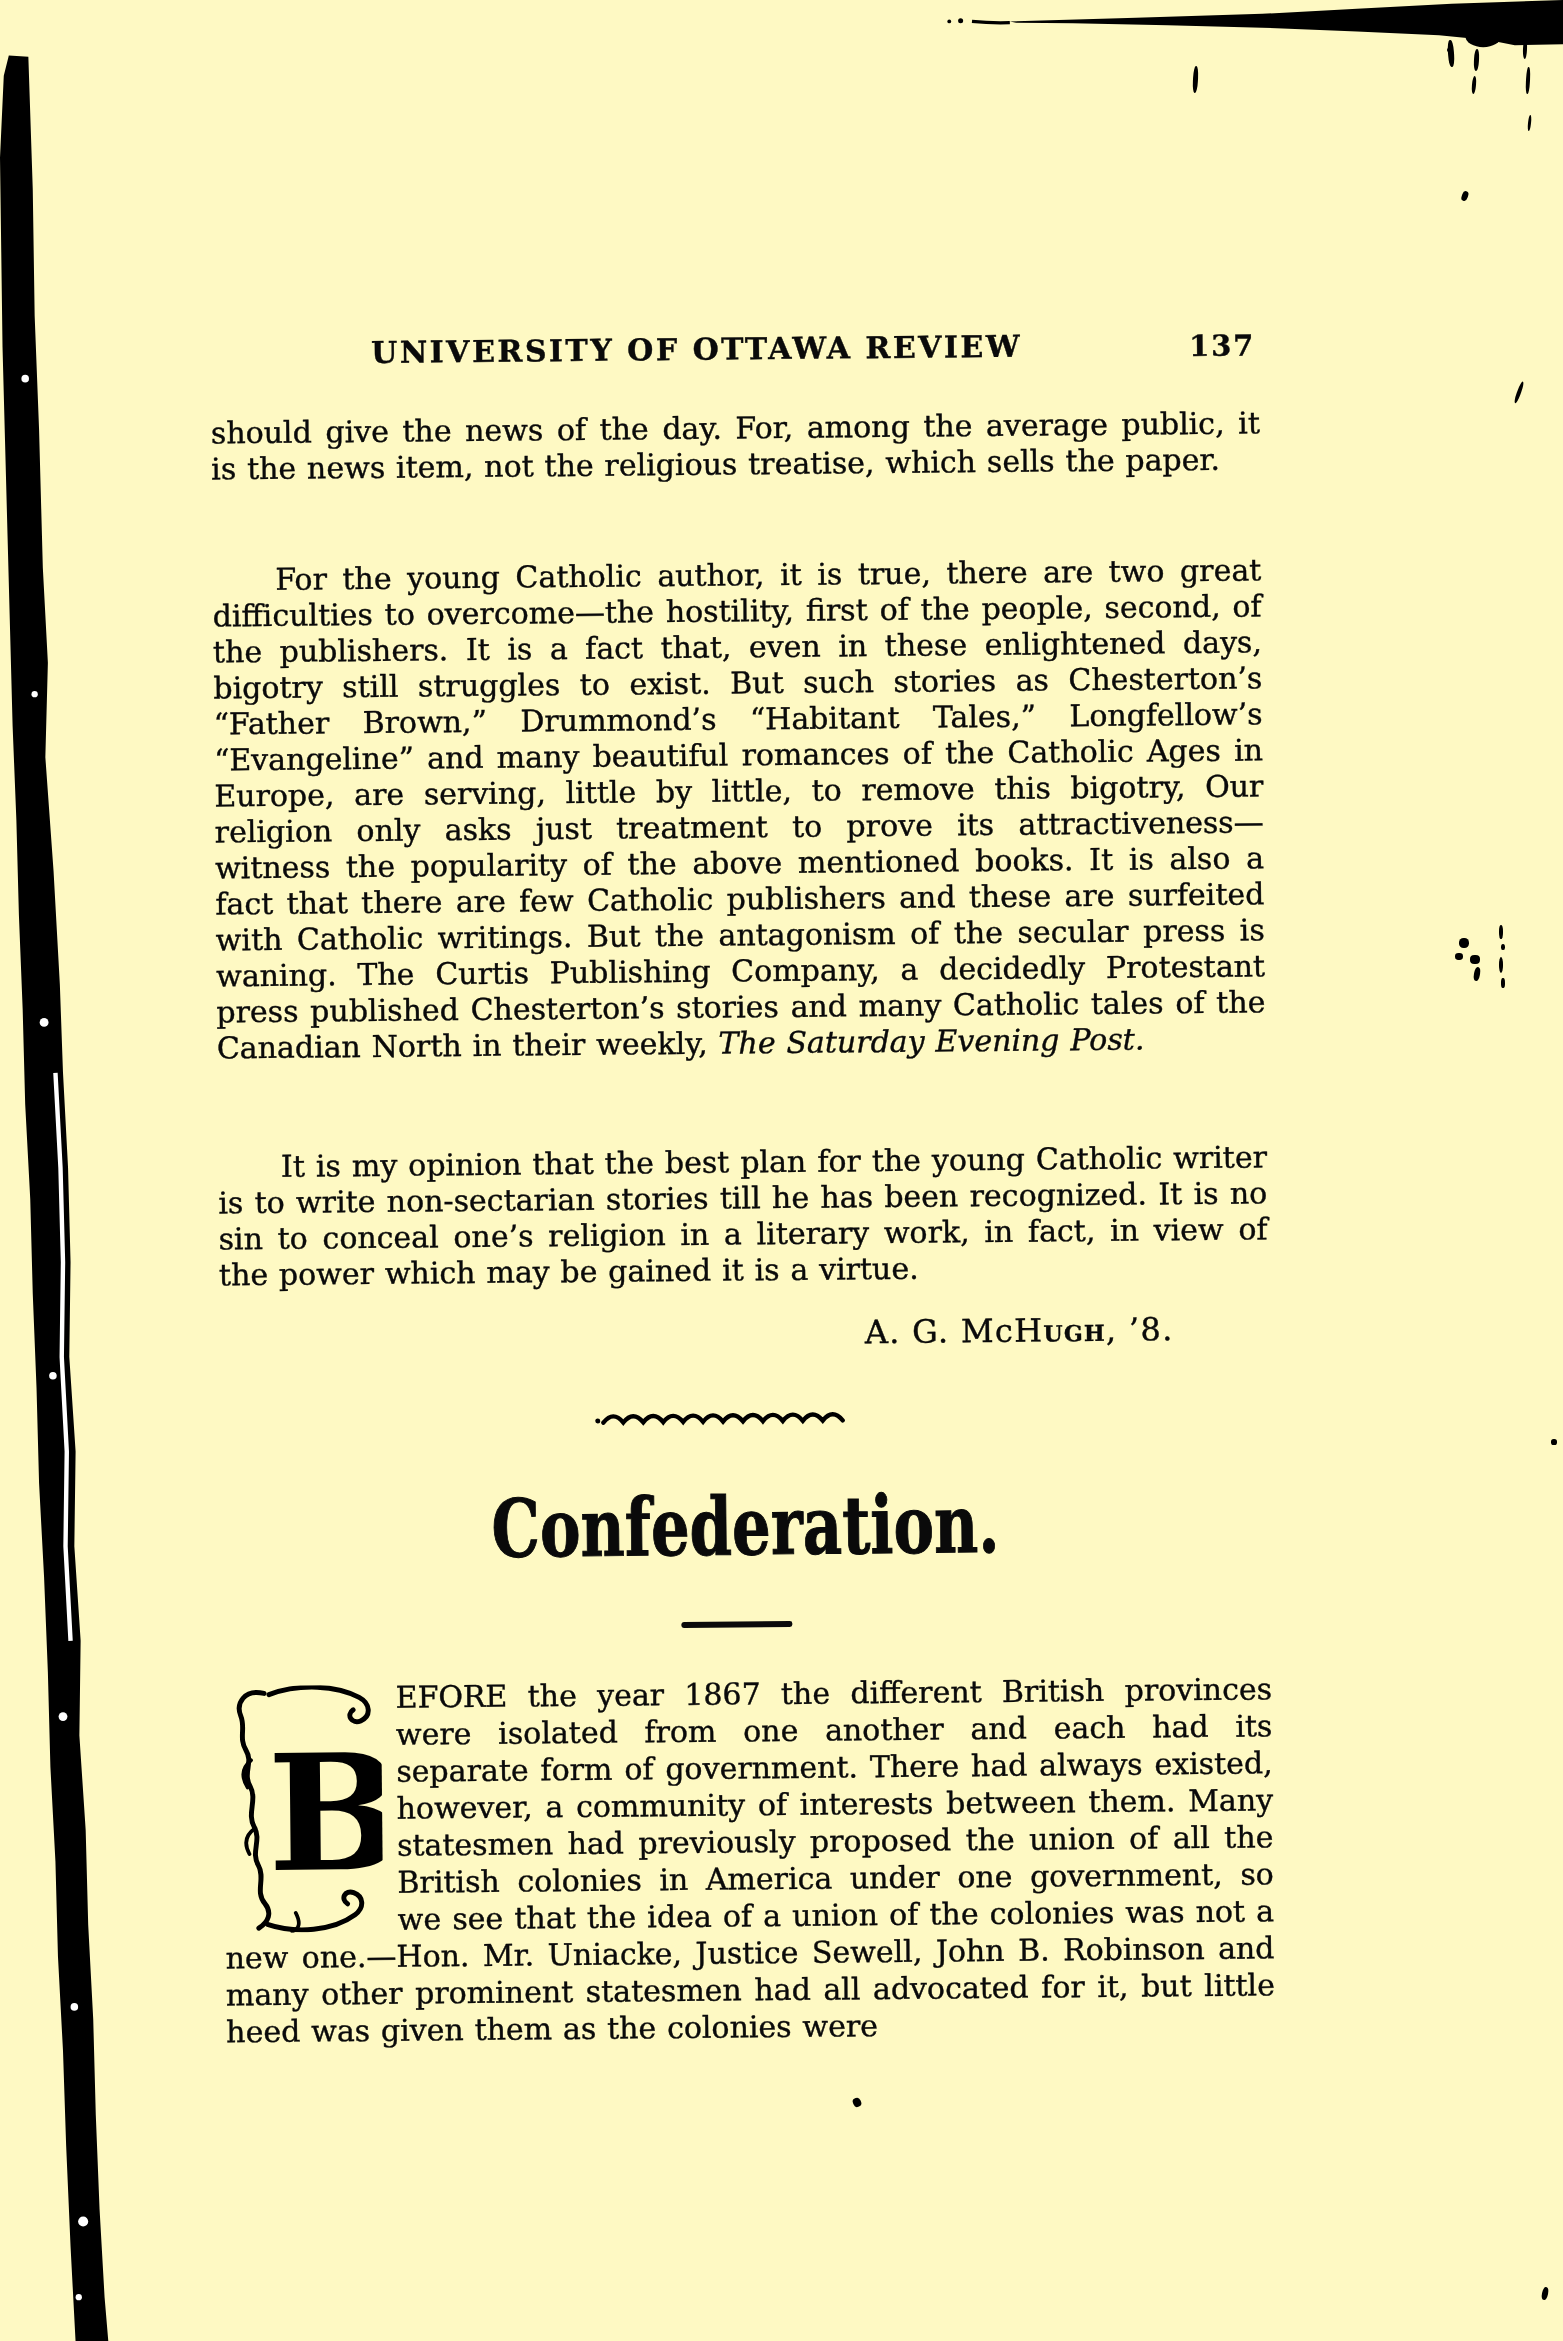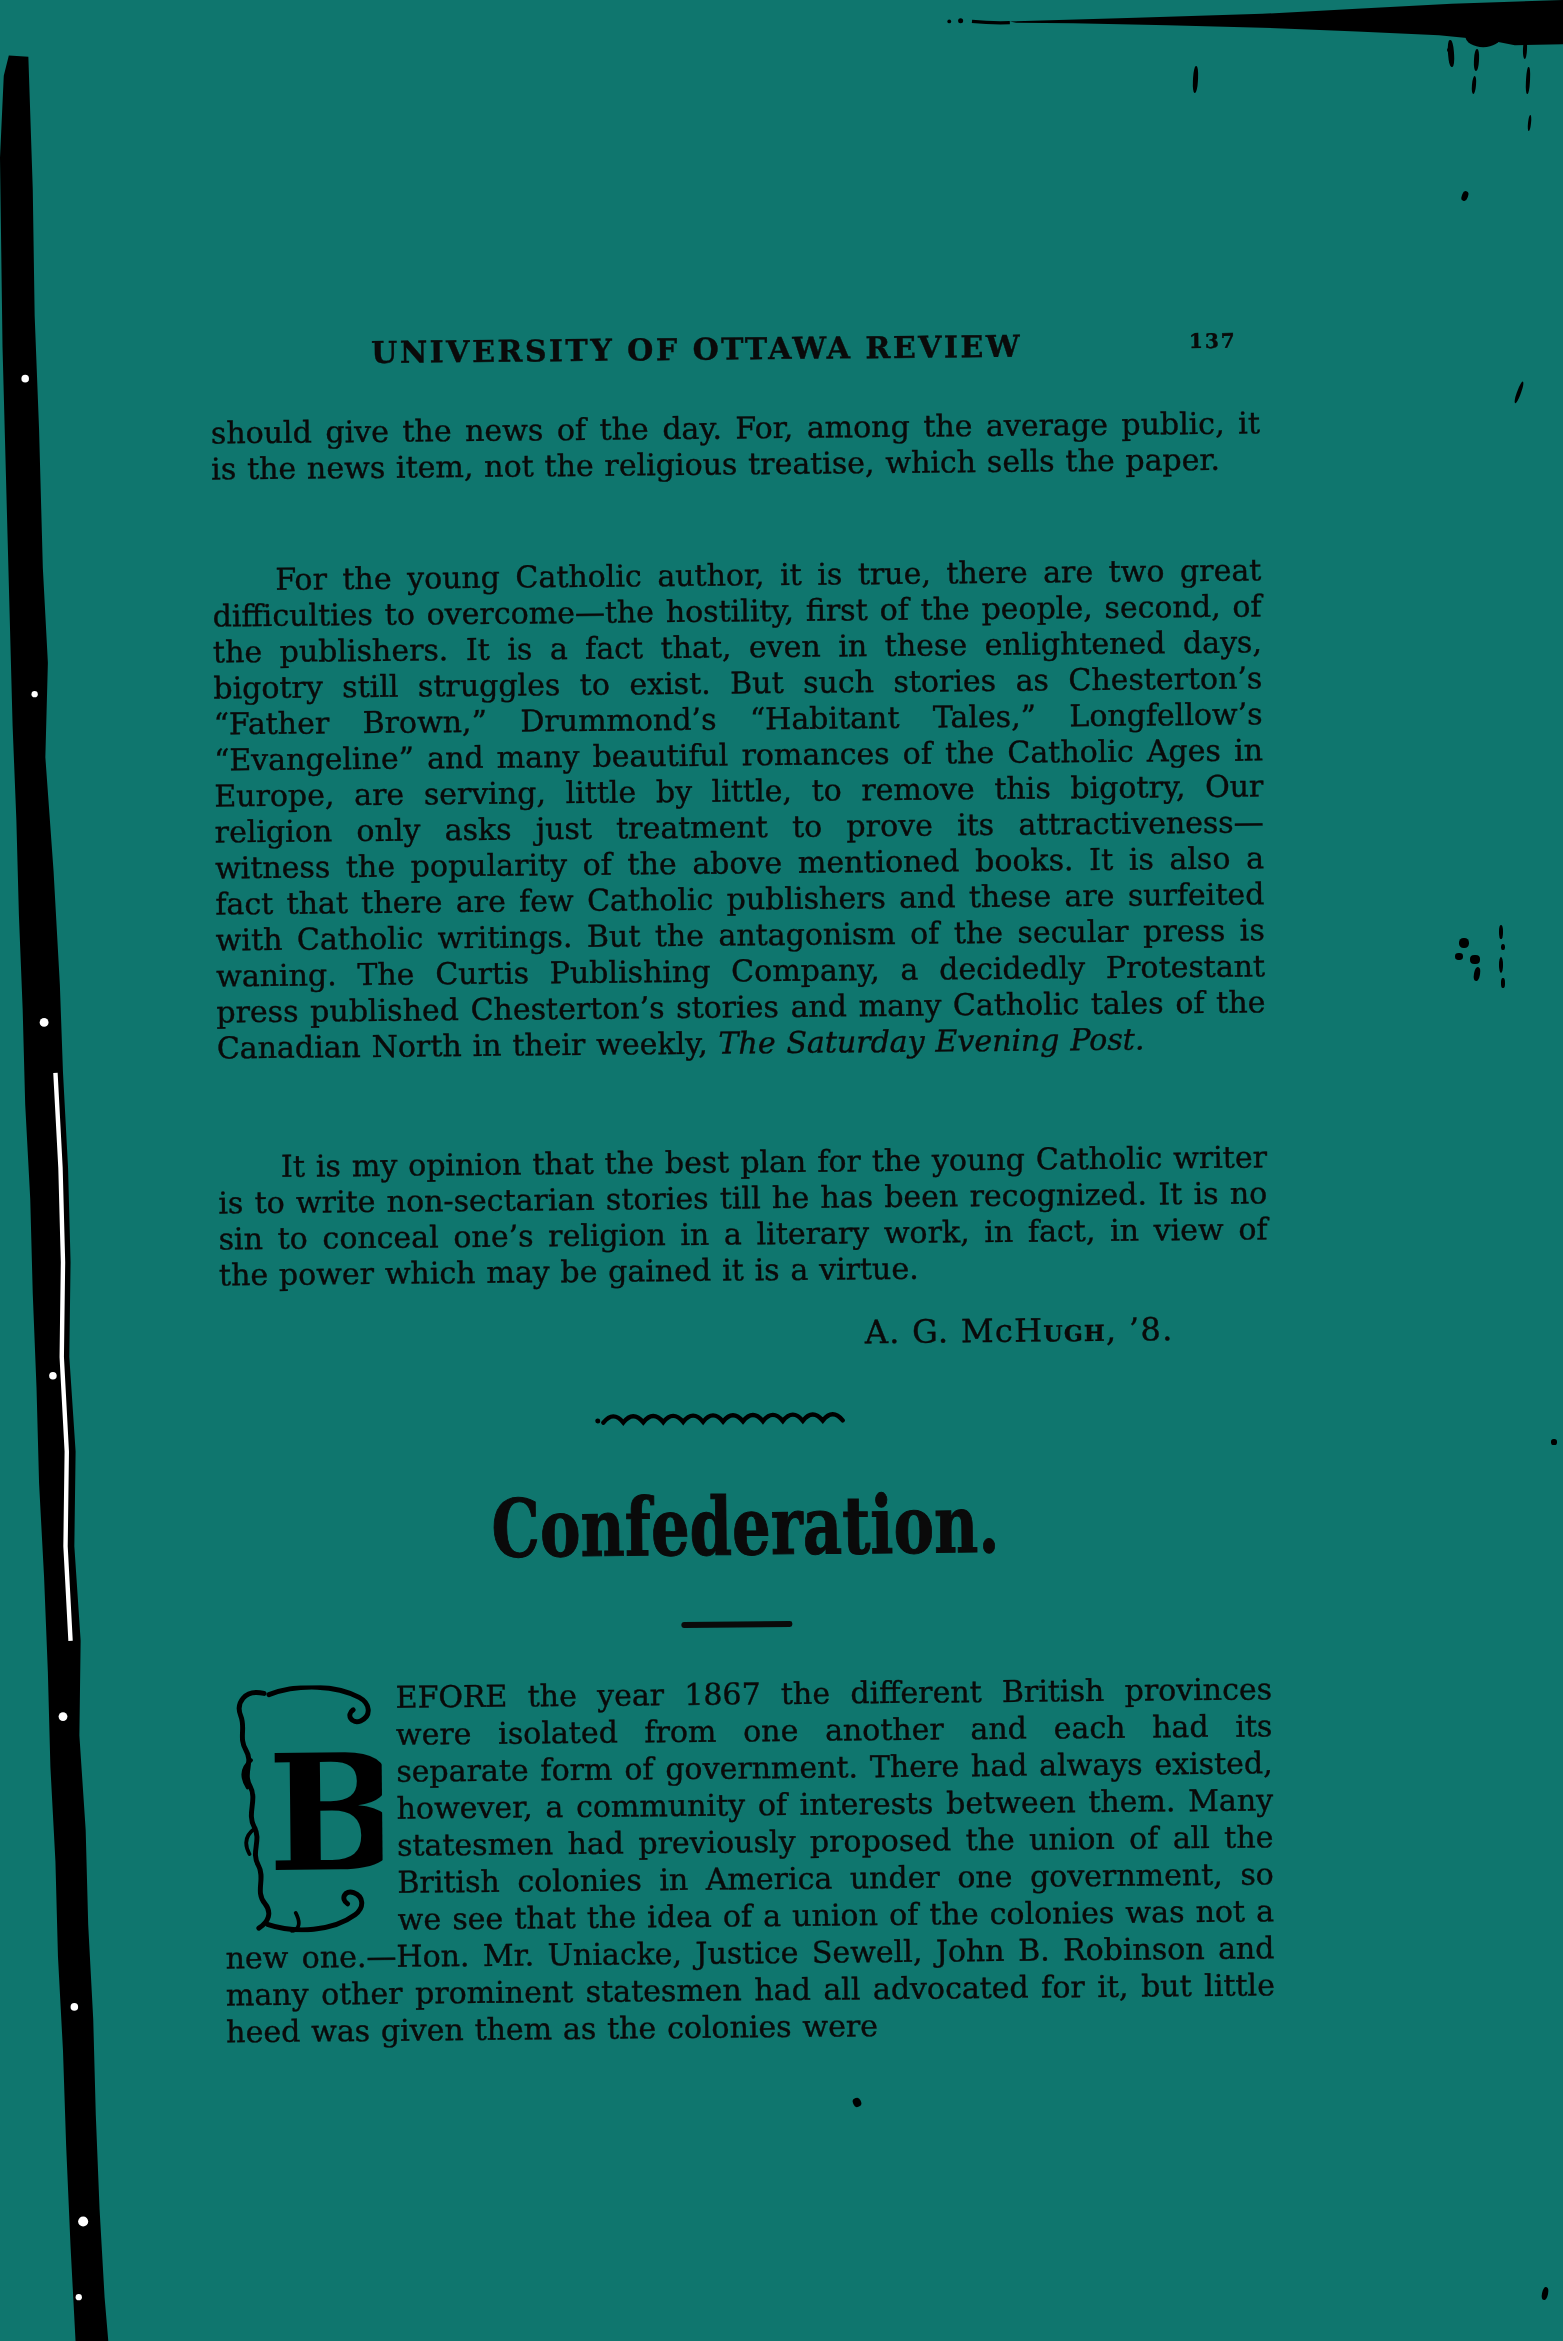--- a/index.html
+++ b/index.html
@@ -1,39 +1,39 @@
 <!DOCTYPE html>
 <html style="font-size:10px"><head>
 <meta charset="utf-8">
 <style>
   html,body{margin:0;padding:0;background:#ffffff;}
   .page{
     position:relative;
     width:1564px;height:2342px;
-    background:#0f766e;
+    background:#fef9c3;
     overflow:hidden;
     font-family:"DejaVu Serif", serif;
     color:#0a0a0a;
   }
   .content{
     position:absolute;inset:0;
     transform:rotate(-0.55deg);
     transform-origin:50% 50%;
     -webkit-text-stroke:0.4px #0a0a0a;
   }
   
   .journal-header-title{
     position:absolute;left:218px;top:331px;width:1049px;
     text-align:center;font-size:30px;font-weight:bold;
     letter-spacing:2.5px;white-space:nowrap;
   }
   .journal-header-title > span{position:relative;left:-38px;}
   .page-number{
     position:absolute;left:1197px;top:333px;
-    font-size:20px;font-weight:bold;letter-spacing:1.9px;
+    font-size:29px;font-weight:bold;letter-spacing:1.9px;
   }
   
   .body-par{
     position:absolute;left:218px;width:1049px;
     font-size:30px;line-height:36px;
     text-align:justify;word-spacing:1.3px;margin:0;
   }
   .indent{text-indent:63px;}
   .p1{top:410px;}
   .p2{top:557px;}

